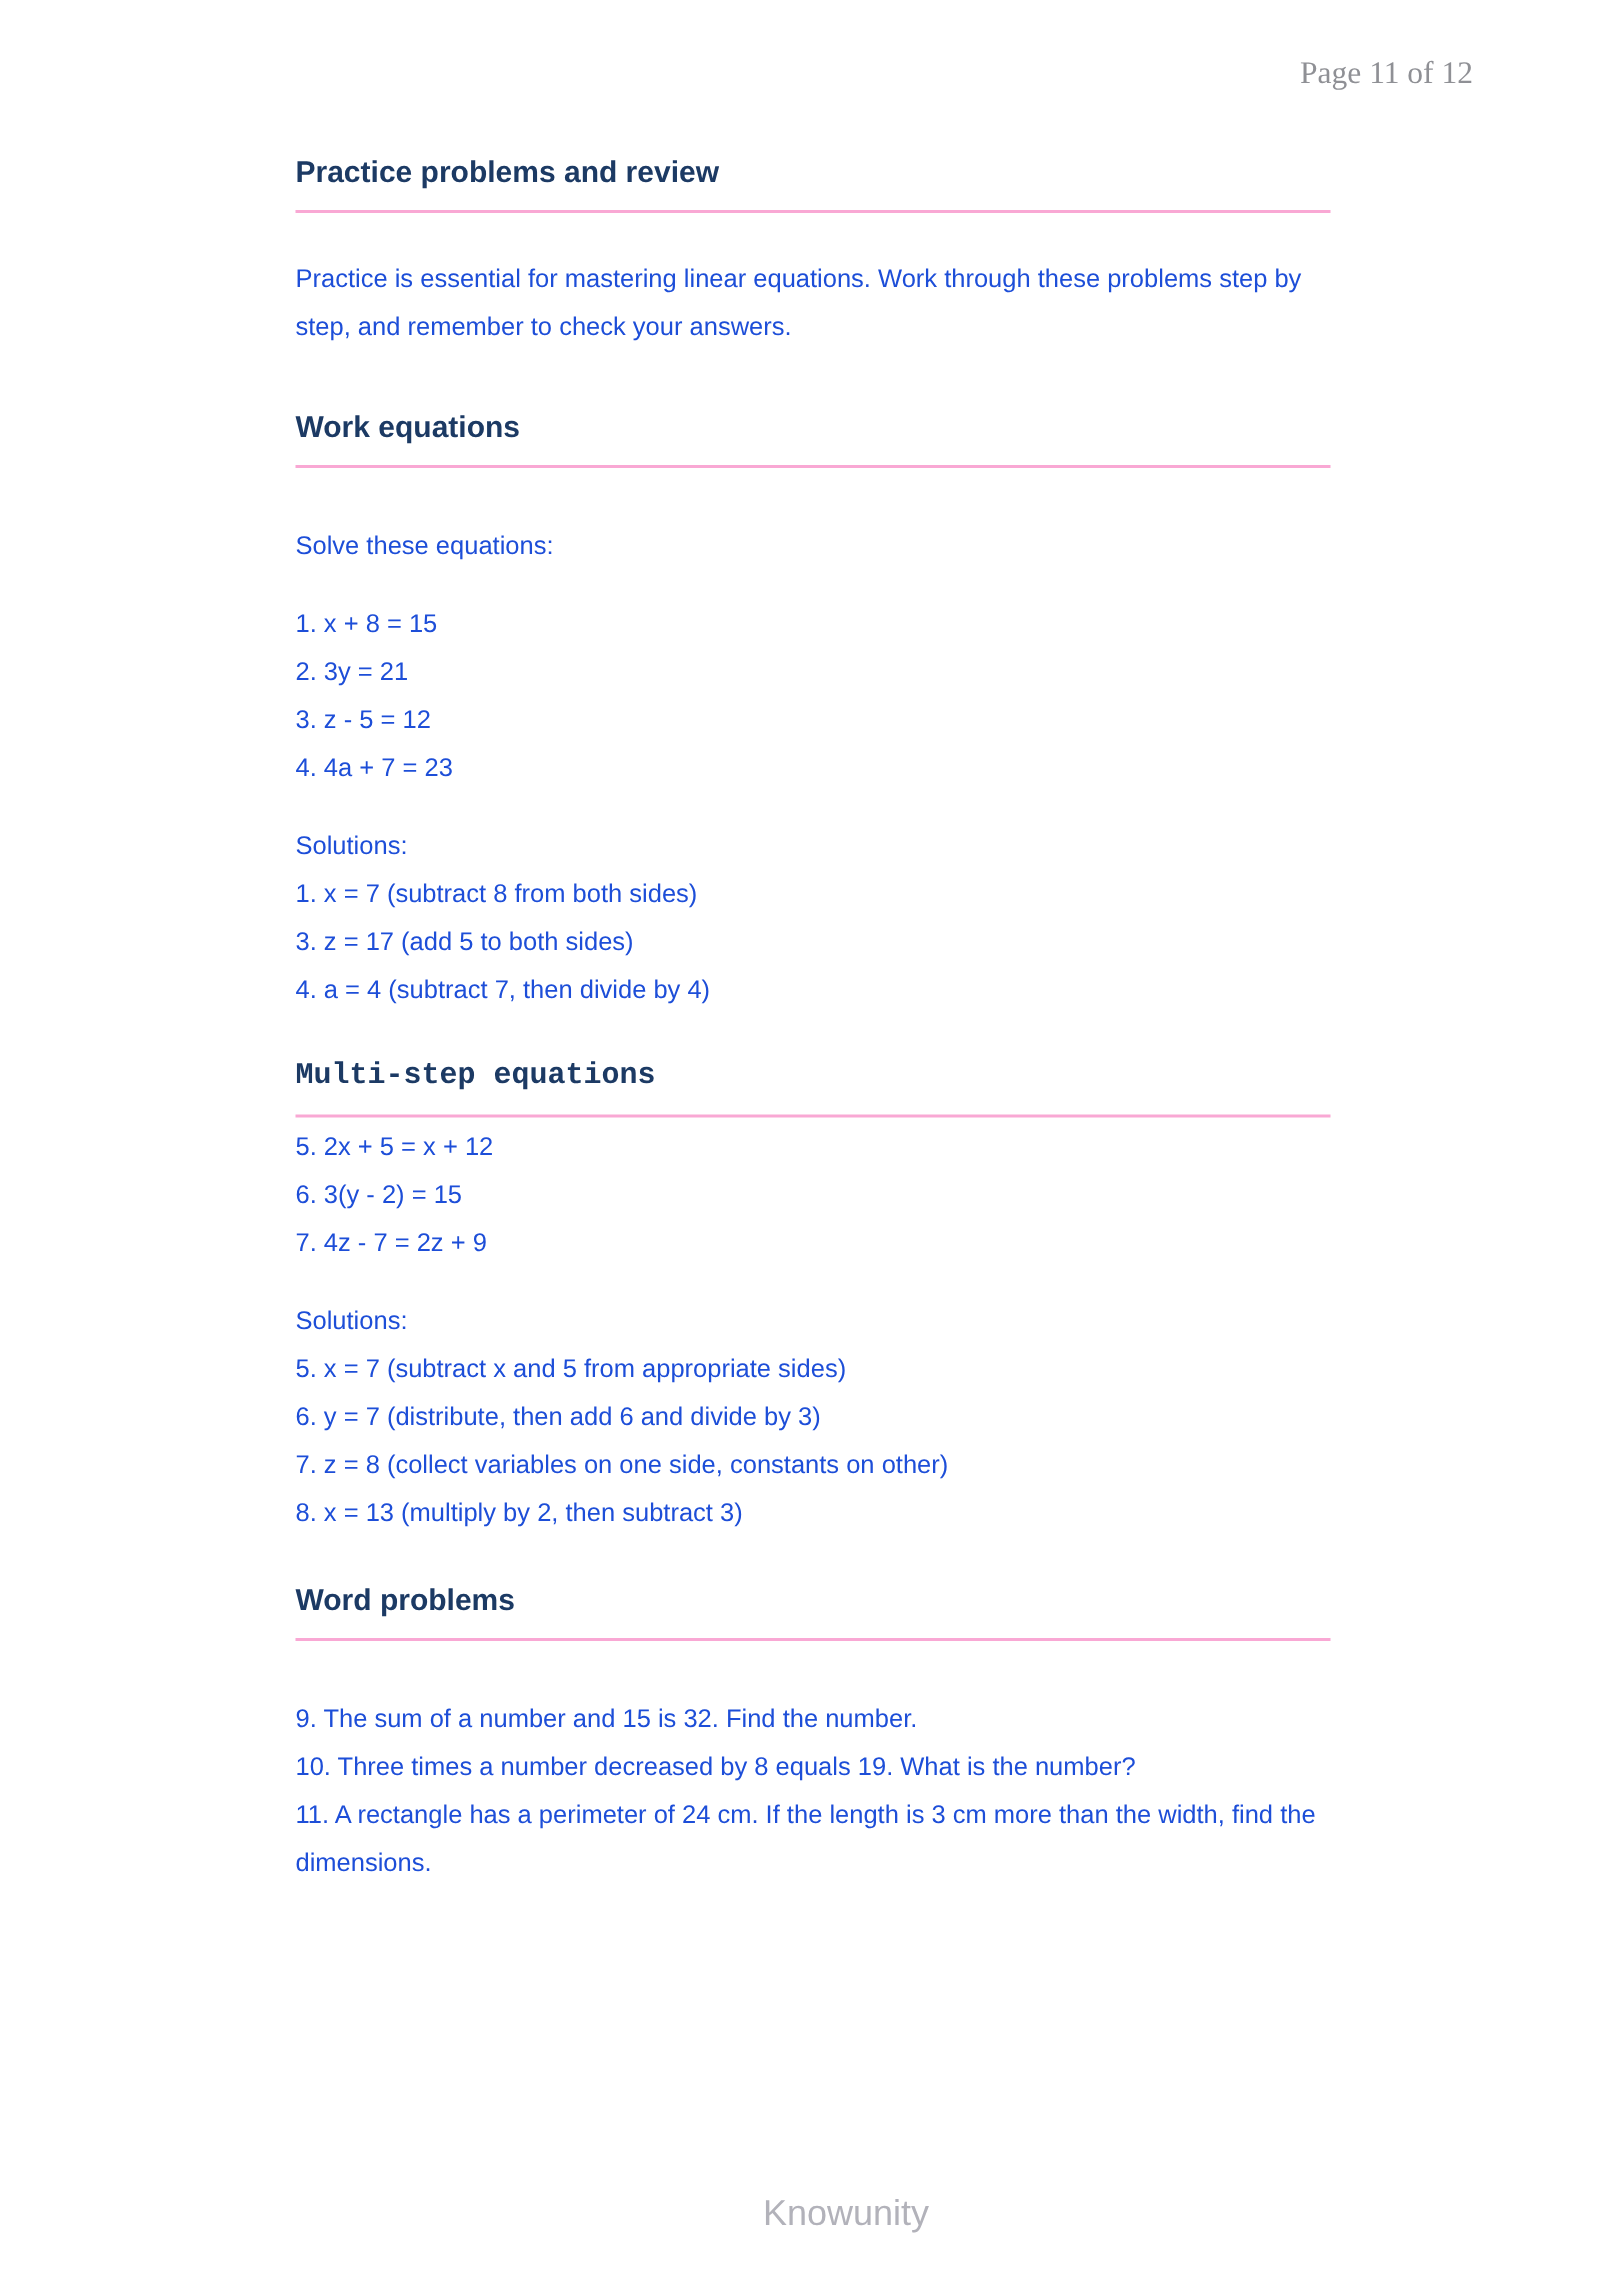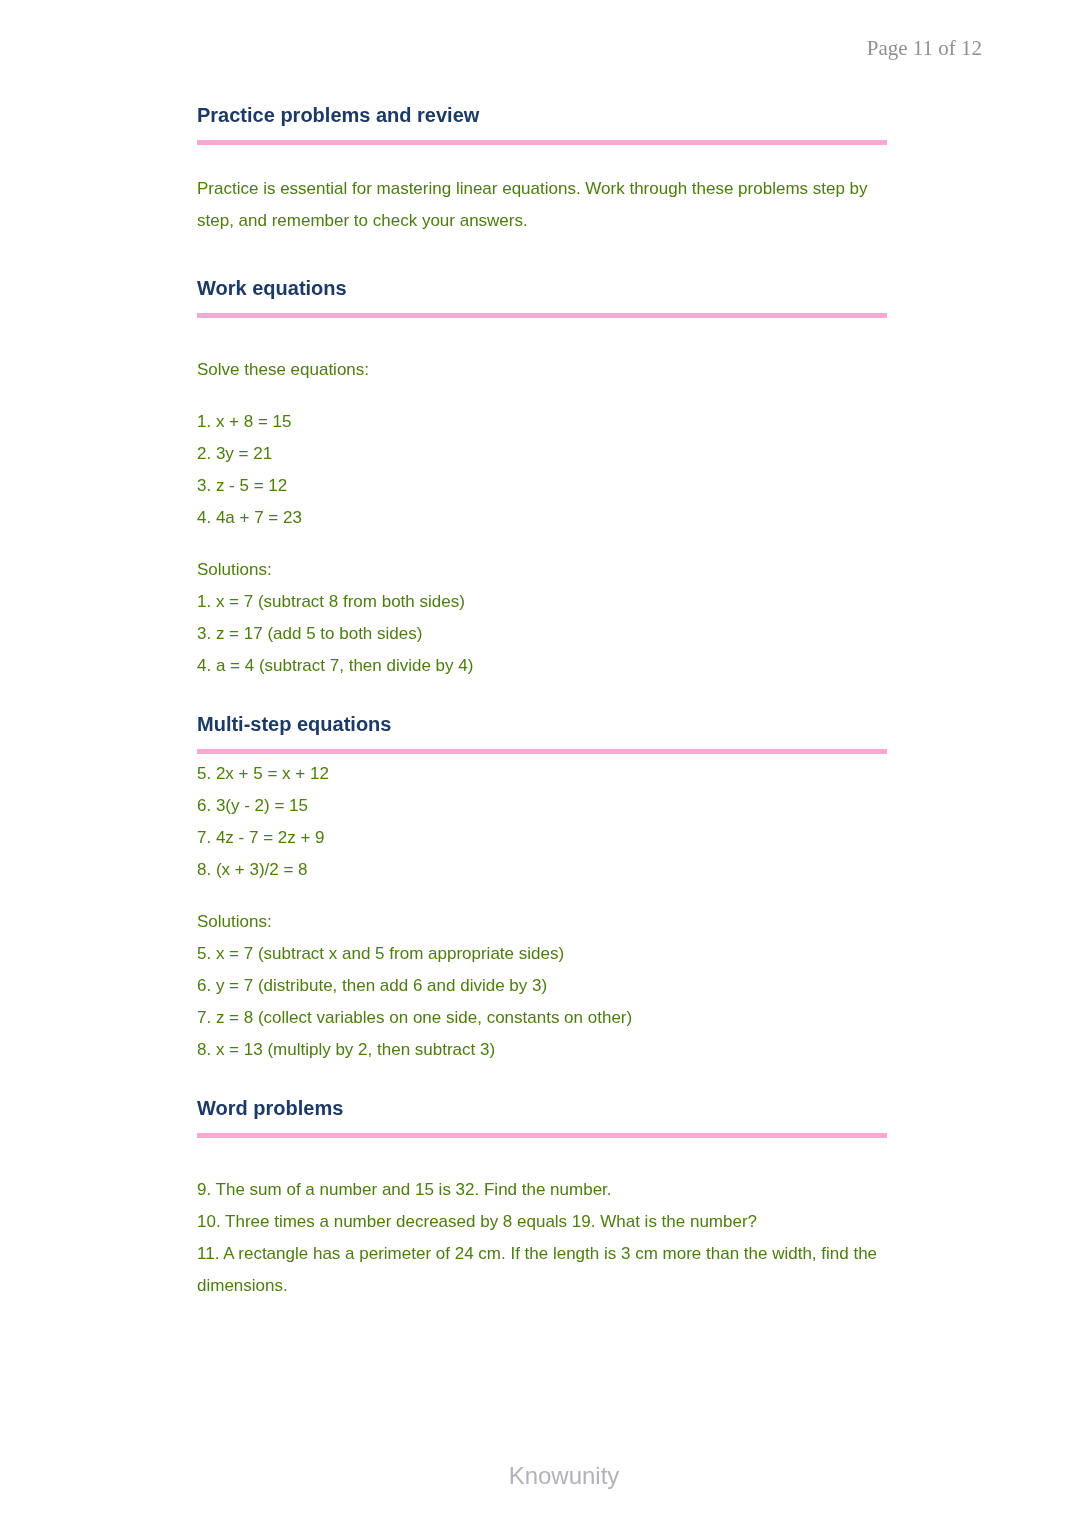--- a/index.html
+++ b/index.html
@@ -26,44 +26,44 @@
     left: 197px;
     top: 0;
     width: 690px;
   }
   .h {
     font-size: 20px;
     font-weight: bold;
     color: #1c3a64;
     line-height: 24px;
     padding-bottom: 13px;
-    border-bottom: 5px solid #f9a8d4;
+    border-bottom: 2px solid #f9a8d4;
   }
   .body {
     font-size: 17px;
-    color: #4d7c0f;
+    color: #1d4ed8;
     line-height: 32px;
   }
   .footer {
     position: absolute;
     top: 1462px;
     left: 0;
     width: 100%;
     text-align: center;
     font-size: 24px;
     color: #b2b2ba;
     margin-left: 24px;
   }
   .mt-title   { margin-top: 103px; }
   .mt-intro   { margin-top: 28px; }
   .mt-h2a     { margin-top: 39px; }
   .mt-lead1   { margin-top: 36px; }
   .mt-probs1  { margin-top: 20px; }
   .mt-sols1   { margin-top: 20px; }
-  .mt-h2b     { margin-top: 30px; }
+  .mt-h2b     { margin-top: 30px; font-family: Liberation Mono, monospace; }
   .mt-lead2   { margin-top: 35px; }
   .mt-probs2  { margin-top: 4px; }
   .mt-sols2   { margin-top: 20px; }
   .mt-h2c     { margin-top: 30px; }
   .mt-words   { margin-top: 36px; }
 </style>
 </head>
 <body>
 
 <div class="page">
@@ -94,21 +94,20 @@
       <div>4. a = 4 (subtract 7, then divide by 4)</div>
     </div>
 
     <h2 class="h mt-h2b">Multi-step equations</h2>
 
 
     <div class="body mt-probs2">
       <div>5. 2x + 5 = x + 12</div>
       <div>6. 3(y - 2) = 15</div>
       <div>7. 4z - 7 = 2z + 9</div>
-      <div>8. (x + 3)/2 = 8</div>
     </div>
 
     <div class="body mt-sols2">
       <div>Solutions:</div>
       <div>5. x = 7 (subtract x and 5 from appropriate sides)</div>
       <div>6. y = 7 (distribute, then add 6 and divide by 3)</div>
       <div>7. z = 8 (collect variables on one side, constants on other)</div>
       <div>8. x = 13 (multiply by 2, then subtract 3)</div>
     </div>
 

